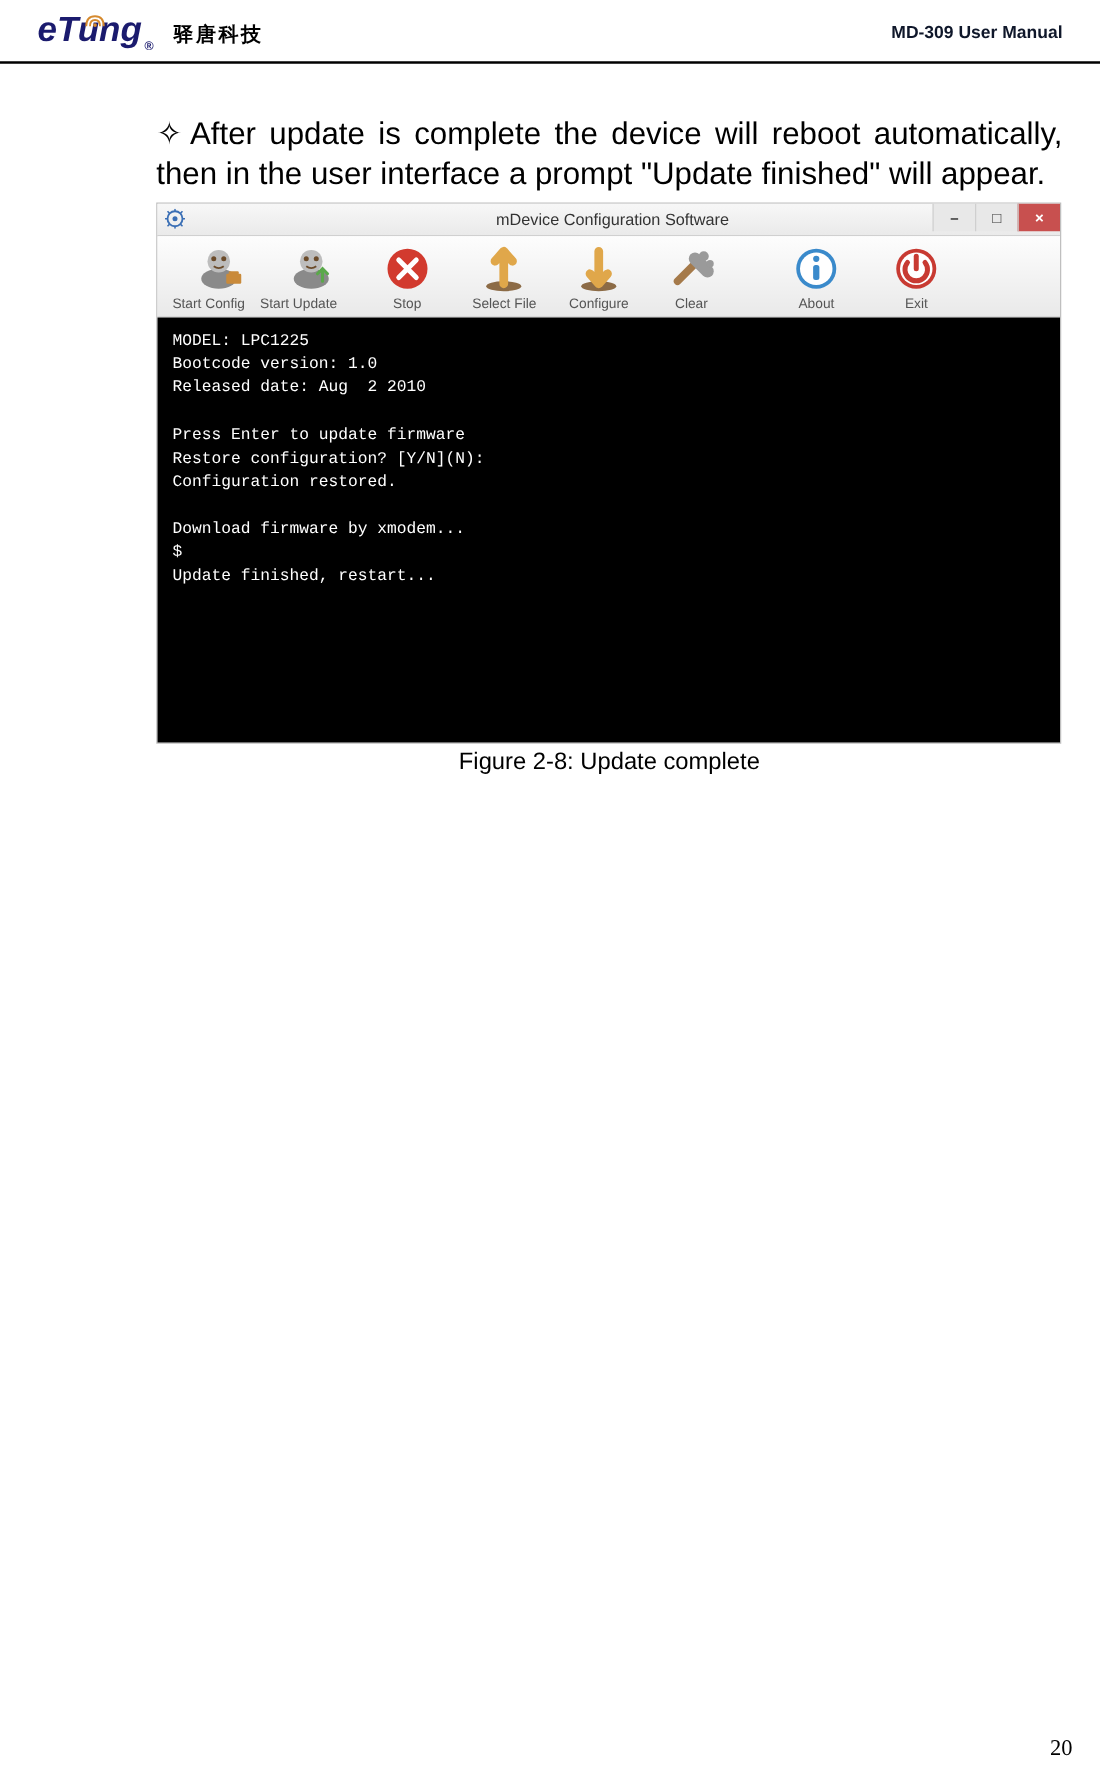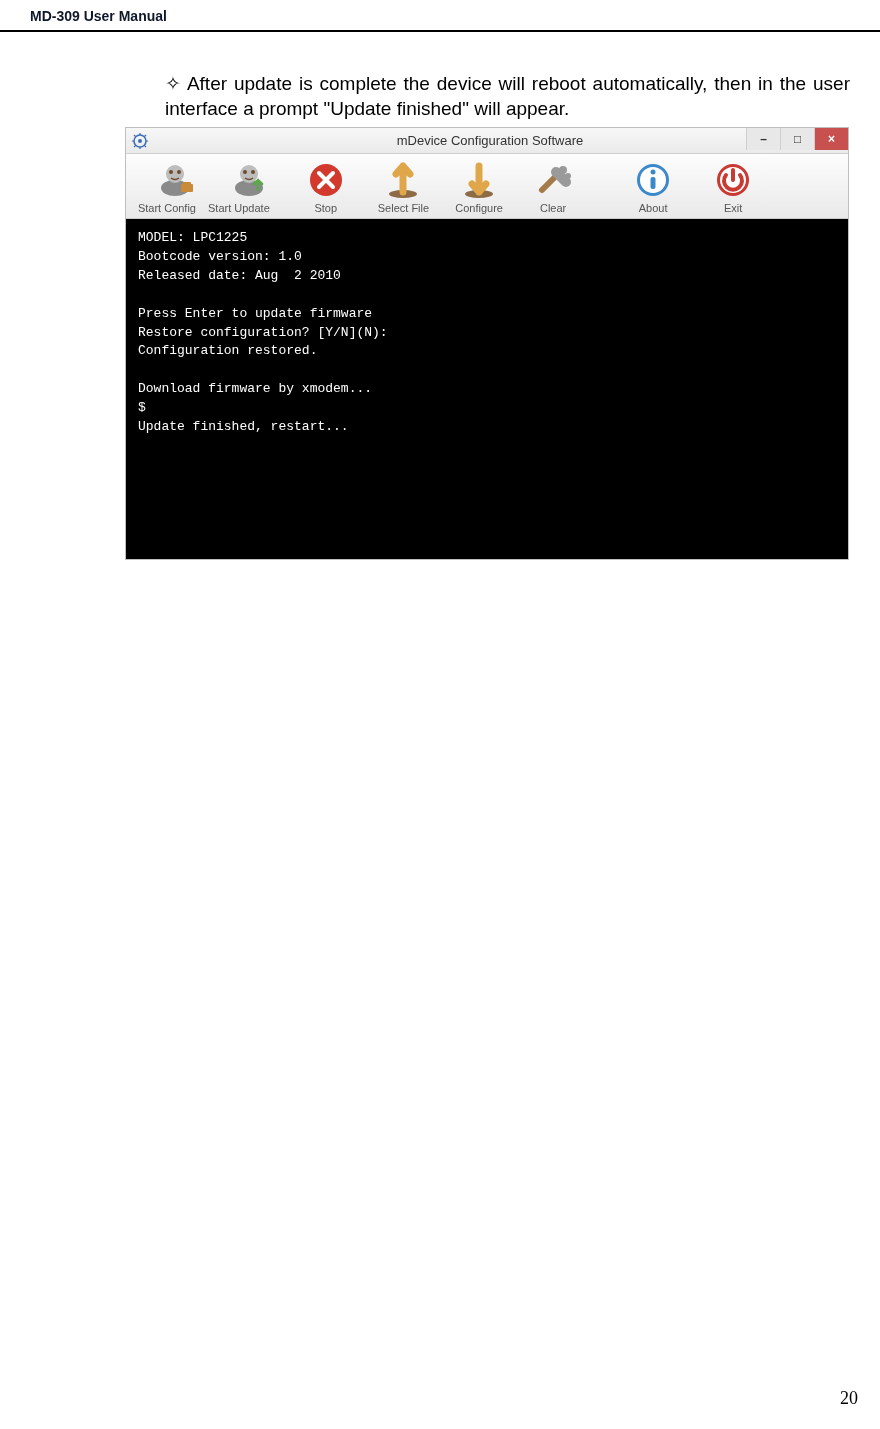--- a/index.html
+++ b/index.html
@@ -35,24 +35,23 @@
       width: 18px;
       height: 14px;
     }
     .reg-mark { font-size: 10px; color: #1b1b6e; vertical-align: sub; margin-left: 2px; }
     .logo-cn { font-size: 16px; font-weight: bold; color: #000; margin-left: 10px; letter-spacing: 2px; }
     .header-right { font-size: 14px; font-weight: bold; color: #0f172a; }
     .content {
       padding: 40px 30px 0 125px;
     }
     .para {
-      font-size: 19px;
+      font-size: 25px;
       text-align: justify;
       line-height: 1.3;
-      margin-left: 40px;
     }
     .para .diamond { margin-right: 6px; }
     .app-window {
       margin-top: 6px;
       width: 724px;
       border: 1px solid #bfbfbf;
       background: #ffffff;
     }
     .titlebar {
       height: 26px;
@@ -140,20 +139,33 @@
       bottom: 20px;
       right: 22px;
       font-family: "Times New Roman", serif;
       font-size: 18px;
     }
   </style>
 </head>
 <body>
 
 <div class="page-header">
+  <div class="logo-block">
+    <span class="logo-text">
+      <span class="logo-antenna">
+        <svg viewBox="0 0 18 14" width="18" height="14">
+          <path d="M2 12 Q2 4 9 4 Q16 4 16 12" stroke="#d68a2e" stroke-width="1.5" fill="none"></path>
+          <path d="M5 12 Q5 7 9 7 Q13 7 13 12" stroke="#d68a2e" stroke-width="1.5" fill="none"></path>
+          <circle cx="9" cy="11" r="1.5" fill="#d68a2e"></circle>
+        </svg>
+      </span>
+      <span>eTung</span><span class="reg-mark">®</span>
+    </span>
+    <span class="logo-cn">驿唐科技</span>
+  </div>
   <div class="header-right">MD-309 User Manual</div>
 </div>
 
 <div class="content">
 
   <p class="para">
     <span class="diamond">✧</span><span>After update is complete the device will reboot automatically, then in the user interface a prompt "Update finished" will appear.</span>
   </p>
 
   <div class="app-window">
@@ -284,16 +296,17 @@
 Press Enter to update firmware
 Restore configuration? [Y/N](N):
 Configuration restored.
 
 Download firmware by xmodem...
 $
 Update finished, restart...</div>
 
   </div>
 
+  <div class="figure-caption">Figure 2-8: Update complete</div>
 
 </div>
 
 <div class="page-number">20</div>
 
 </body></html>

